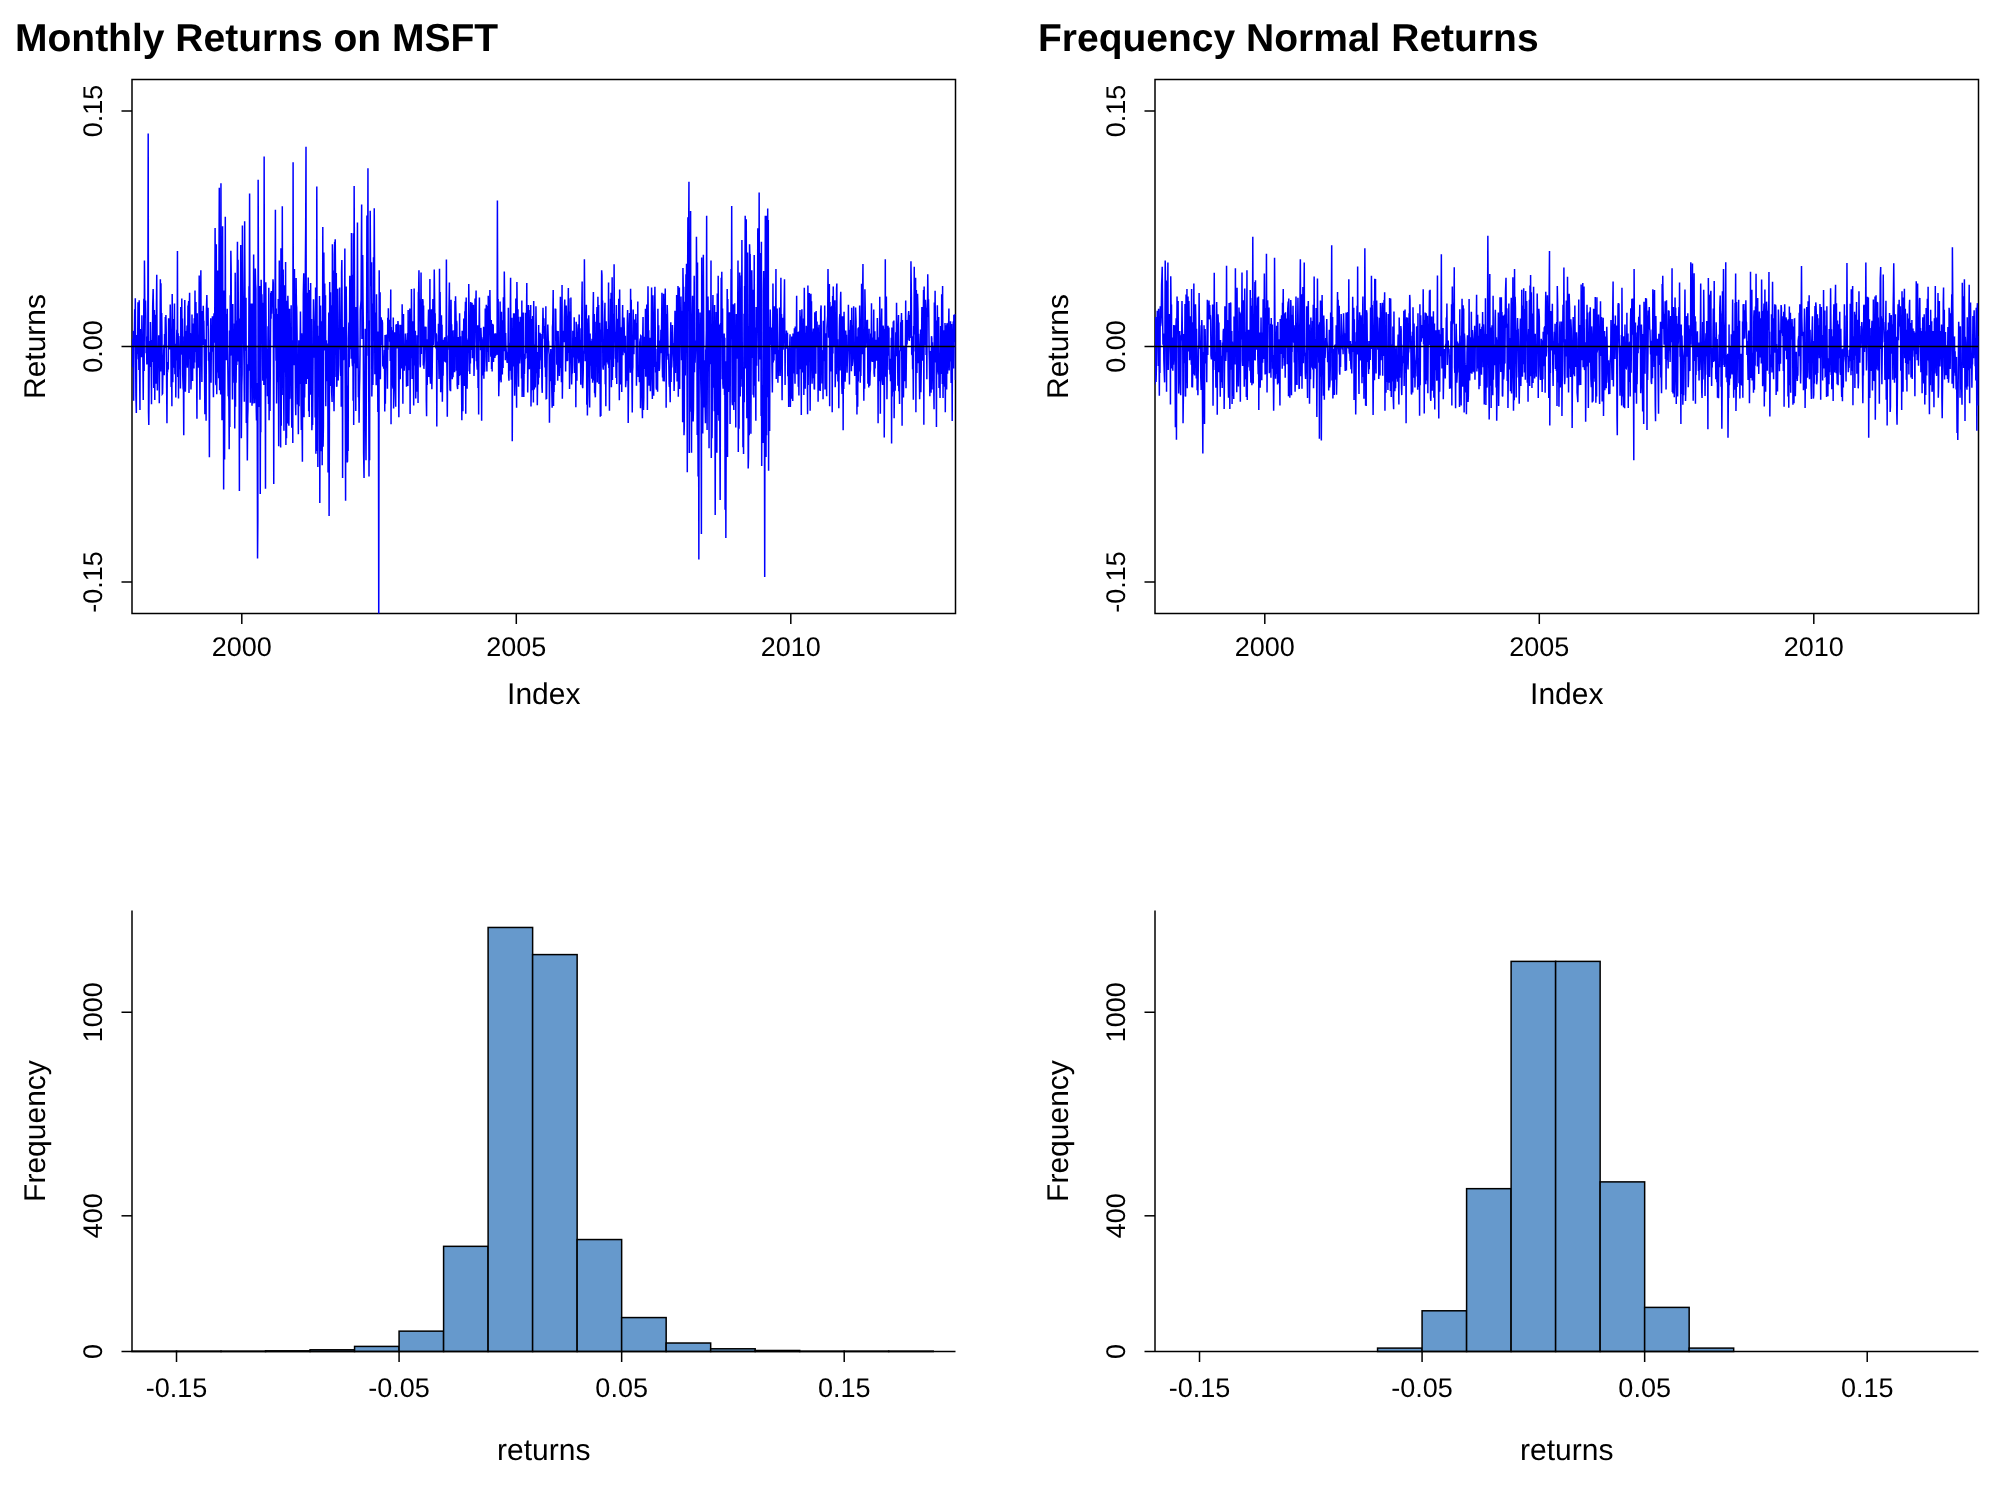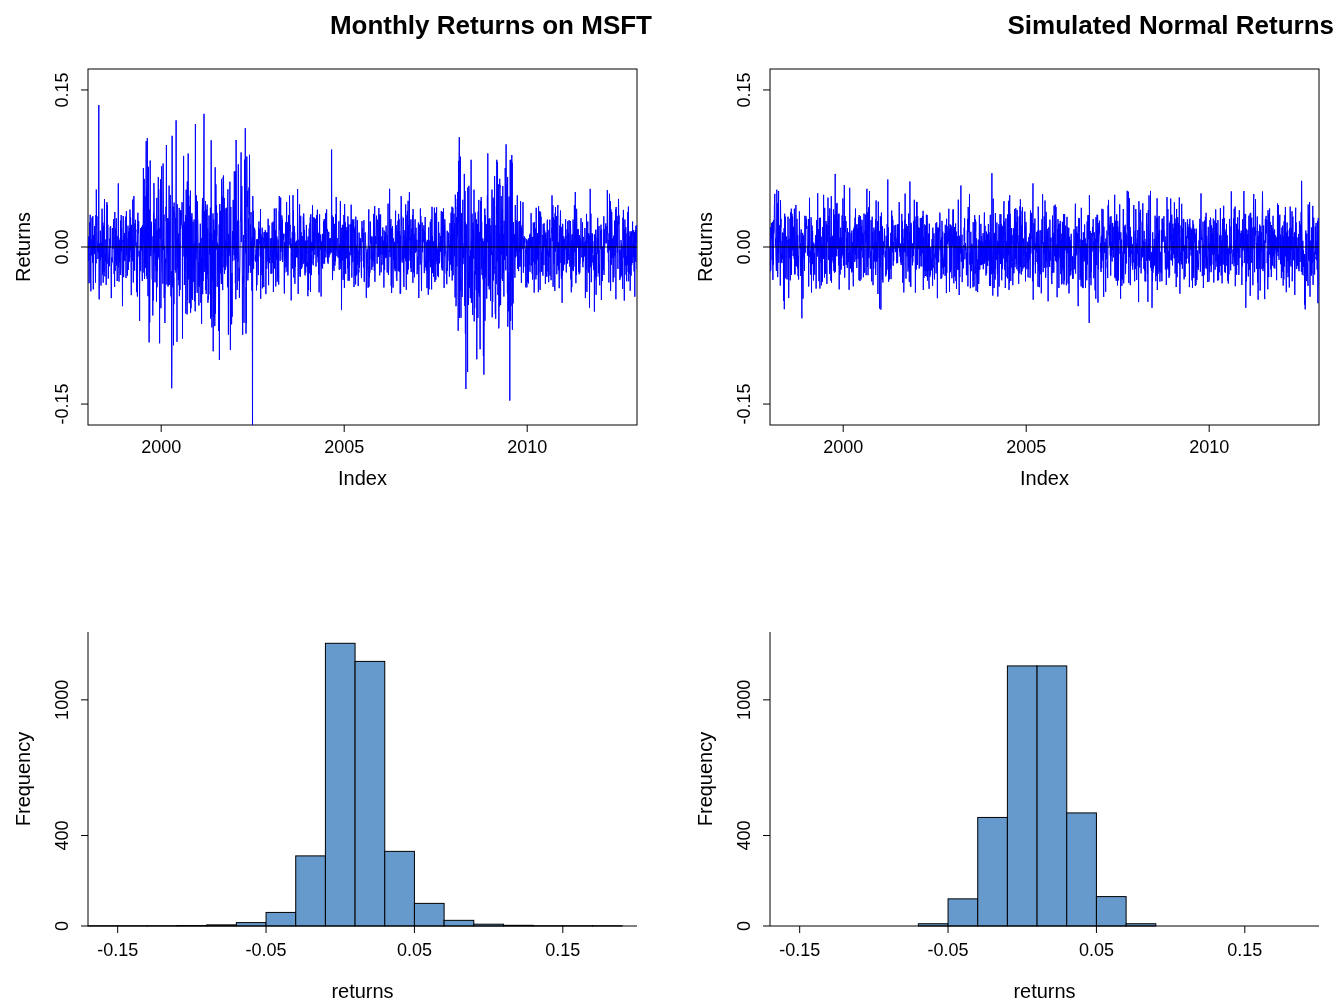--- a/index.html
+++ b/index.html
@@ -16,24 +16,24 @@
     grid-template-columns: 1fr 1fr;
     grid-template-rows: 1fr 1fr;
     width: 100%;
     height: 100%;
     gap: 20px 40px;
   }
   .panel {
     position: relative;
   }
   .title {
-    text-align: right;
+    text-align: left;
     font-weight: bold;
     font-size: 26px;
-    margin-bottom: 17px;
+    margin-bottom: 1px;
     height: 32px;
   }
   .plot-area {
     position: relative;
     width: 100%;
     height: calc(100% - 40px);
   }
   svg { display: block; }
   .axis-label { font-size: 20px; }
   .tick-label { font-size: 18px; }
@@ -71,21 +71,21 @@
           <text x="58" y="188" text-anchor="middle" class="tick-label" transform="rotate(-90 58 188)">0.00</text>
           <line x1="71" x2="78" y1="30.941176470588232" y2="30.941176470588232" stroke="#000"></line>
           <text x="58" y="30.941176470588232" text-anchor="middle" class="tick-label" transform="rotate(-90 58 30.941176470588232)">0.15</text>
           <text x="352.5" y="426" text-anchor="middle" class="axis-label">Index</text>
           <text x="0" y="0" text-anchor="middle" class="axis-label" transform="translate(20 188) rotate(-90)">Returns</text>
         </svg>
       </div>
   </div>
 
   <div class="panel">
-    <div class="title">Simulated Normal Returns</div>
+    <div class="title">Frequency Normal Returns</div>
     <div class="plot-area">
         <svg id="svg1" width="642" height="444">
           <rect x="78" y="10" width="549" height="356" fill="none" stroke="#000" stroke-width="1"></rect>
           <defs>
             <clipPath id="clipsvg1">
               <rect x="78" y="10" width="549" height="356"></rect>
             </clipPath>
           </defs>
           <g clip-path="url(#clipsvg1)">
             <path d="M78.0 213.3L78.2 206.8L78.4 168.3L78.7 211.6L78.9 203.5L79.1 177.1L79.3 179.2L79.5 164.2L79.8 177.6L80.0 184.4L80.2 201.0L80.4 162.9L80.6 179.0L80.9 220.9L81.1 185.5L81.3 205.7L81.5 161.2L81.7 174.5L82.0 171.9L82.2 165.1L82.4 146.7L82.6 142.1L82.8 134.9L83.1 167.8L83.3 186.8L83.5 183.6L83.7 179.4L83.9 197.2L84.2 206.1L84.4 211.9L84.6 188.8L84.8 130.7L85.0 143.8L85.2 183.5L85.5 144.0L85.7 218.1L85.9 173.0L86.1 145.1L86.3 194.9L86.6 132.0L86.8 203.6L87.0 193.7L87.2 187.2L87.4 184.5L87.7 166.3L87.9 175.4L88.1 173.3L88.3 226.6L88.5 141.1L88.8 168.7L89.0 160.0L89.2 202.0L89.4 202.5L89.6 194.8L89.9 204.1L90.1 182.0L90.3 200.2L90.5 173.7L90.7 186.2L91.0 173.8L91.2 195.1L91.4 199.1L91.6 241.9L91.8 184.0L92.1 169.2L92.3 250.2L92.5 182.4L92.7 154.7L92.9 174.1L93.2 170.2L93.4 157.7L93.6 190.4L93.8 219.4L94.0 210.0L94.3 180.1L94.5 177.6L94.7 187.7L94.9 208.8L95.1 220.5L95.4 185.0L95.6 180.6L95.8 179.9L96.0 157.7L96.2 175.6L96.5 184.9L96.7 239.1L96.9 223.1L97.1 179.7L97.3 191.2L97.6 189.9L97.8 199.2L98.0 159.6L98.2 220.9L98.4 221.3L98.7 153.3L98.9 212.3L99.1 209.6L99.3 149.7L99.5 215.9L99.7 170.4L100.0 154.7L100.2 179.7L100.4 191.3L100.6 157.6L100.8 172.3L101.1 197.1L101.3 188.3L101.5 167.9L101.7 175.4L101.9 171.9L102.2 200.1L102.4 149.7L102.6 215.2L102.8 171.8L103.0 215.4L103.3 182.4L103.5 206.5L103.7 191.1L103.9 146.0L104.1 181.0L104.4 207.3L104.6 184.4L104.8 172.3L105.0 159.8L105.2 169.0L105.5 209.4L105.7 176.1L105.9 190.3L106.1 217.1L106.3 196.7L106.6 220.5L106.8 205.3L107.0 189.7L107.2 187.1L107.4 152.4L107.7 182.8L107.9 173.8L108.1 189.6L108.3 184.2L108.5 208.6L108.8 217.0L109.0 188.2L109.2 170.4L109.4 176.3L109.6 219.8L109.9 259.3L110.1 191.6L110.3 217.3L110.5 220.3L110.7 173.9L111.0 239.6L111.2 177.1L111.4 176.4L111.6 187.3L111.8 198.1L112.1 199.2L112.3 187.7L112.5 211.9L112.7 182.7L112.9 156.8L113.2 193.7L113.4 164.6L113.6 166.7L113.8 162.9L114.0 157.3L114.2 169.9L114.5 160.4L114.7 170.0L114.9 167.0L115.1 170.2L115.3 194.1L115.6 196.6L115.8 186.7L116.0 194.4L116.2 183.3L116.4 160.0L116.7 227.5L116.9 183.9L117.1 170.9L117.3 188.3L117.5 138.8L117.8 197.7L118.0 191.6L118.2 203.7L118.4 192.8L118.6 215.5L118.9 178.4L119.1 158.3L119.3 171.5L119.5 233.5L119.7 188.7L120.0 166.5L120.2 172.0L120.4 205.2L120.6 172.0L120.8 195.4L121.1 199.2L121.3 204.7L121.5 221.5L121.7 183.6L121.9 209.6L122.2 211.8L122.4 194.1L122.6 195.1L122.8 215.7L123.0 185.3L123.3 189.1L123.5 178.1L123.7 176.2L123.9 180.3L124.1 229.6L124.4 197.8L124.6 161.2L124.8 188.5L125.0 174.6L125.2 197.6L125.5 188.8L125.7 134.2L125.9 189.2L126.1 191.8L126.3 170.3L126.6 190.2L126.8 210.4L127.0 222.1L127.2 192.5L127.4 159.0L127.6 184.3L127.9 229.6L128.1 196.5L128.3 158.6L128.5 159.2L128.7 192.9L129.0 203.5L129.2 177.7L129.4 226.3L129.6 184.7L129.8 209.3L130.1 220.9L130.3 186.1L130.5 223.0L130.7 168.0L130.9 177.6L131.2 181.4L131.4 200.0L131.6 135.8L131.8 178.3L132.0 170.6L132.3 159.7L132.5 218.5L132.7 148.9L132.9 185.0L133.1 201.6L133.4 205.2L133.6 214.6L133.8 188.4L134.0 162.0L134.2 198.3L134.5 164.9L134.7 204.9L134.9 224.9L135.1 165.9L135.3 183.2L135.6 182.4L135.8 174.1L136.0 138.6L136.2 197.1L136.4 200.9L136.7 196.1L136.9 157.2L137.1 162.6L137.3 185.4L137.5 214.8L137.8 149.4L138.0 172.5L138.2 201.9L138.4 209.8L138.6 178.1L138.9 221.7L139.1 184.5L139.3 137.2L139.5 223.6L139.7 187.6L140.0 201.8L140.2 195.1L140.4 176.8L140.6 197.6L140.8 177.6L141.1 190.7L141.3 204.1L141.5 150.4L141.7 202.5L141.9 212.1L142.1 175.4L142.4 160.9L142.6 213.8L142.8 155.6L143.0 178.6L143.2 114.9L143.5 212.6L143.7 171.2L143.9 197.0L144.1 182.6L144.3 173.8L144.6 145.0L144.8 197.3L145.0 143.9L145.2 170.5L145.4 160.9L145.7 190.0L145.9 189.4L146.1 169.0L146.3 155.4L146.5 193.9L146.8 206.5L147.0 154.6L147.2 230.4L147.4 187.7L147.6 182.6L147.9 178.7L148.1 215.5L148.3 204.9L148.5 184.8L148.7 168.7L149.0 204.2L149.2 210.5L149.4 178.6L149.6 197.5L149.8 198.8L150.1 156.5L150.3 196.3L150.5 192.8L150.7 185.0L150.9 139.4L151.2 182.3L151.4 206.6L151.6 205.4L151.8 162.3L152.0 206.3L152.3 126.1L152.5 180.6L152.7 218.7L152.9 184.8L153.1 157.1L153.4 171.8L153.6 169.6L153.8 173.3L154.0 162.0L154.2 205.8L154.5 200.8L154.7 178.8L154.9 188.0L155.1 172.9L155.3 208.9L155.5 169.0L155.8 192.0L156.0 181.7L156.2 173.3L156.4 202.9L156.6 193.7L156.9 209.9L157.1 230.8L157.3 212.2L157.5 189.2L157.7 128.8L158.0 177.6L158.2 195.8L158.4 209.5L158.6 196.1L158.8 190.4L159.1 174.2L159.3 206.3L159.5 203.6L159.7 213.4L159.9 171.6L160.2 212.5L160.4 196.9L160.6 196.6L160.8 183.1L161.0 204.5L161.3 227.3L161.5 169.7L161.7 192.9L161.9 189.9L162.1 173.5L162.4 167.2L162.6 178.7L162.8 202.9L163.0 158.8L163.2 171.2L163.5 149.6L163.7 195.6L163.9 187.1L164.1 200.8L164.3 169.9L164.6 165.9L164.8 208.9L165.0 165.1L165.2 188.9L165.4 173.1L165.7 183.5L165.9 169.3L166.1 199.9L166.3 175.9L166.5 162.9L166.8 158.0L167.0 221.2L167.2 156.0L167.4 167.2L167.6 190.1L167.9 222.1L168.1 192.2L168.3 205.4L168.5 157.0L168.7 162.0L169.0 220.5L169.2 188.3L169.4 191.7L169.6 166.9L169.8 181.5L170.0 160.8L170.3 182.5L170.5 185.4L170.7 173.9L170.9 198.7L171.1 175.6L171.4 218.2L171.6 198.8L171.8 168.1L172.0 154.6L172.2 213.4L172.5 208.6L172.7 213.7L172.9 172.2L173.1 174.7L173.3 155.5L173.6 184.4L173.8 189.7L174.0 215.8L174.2 216.2L174.4 186.5L174.7 153.0L174.9 129.8L175.1 172.9L175.3 207.8L175.5 169.2L175.8 153.2L176.0 216.2L176.2 186.9L176.4 197.2L176.6 148.4L176.9 199.1L177.1 166.1L177.3 159.5L177.5 132.0L177.7 191.4L178.0 194.6L178.2 206.3L178.4 209.7L178.6 192.6L178.8 196.9L179.1 161.2L179.3 197.3L179.5 208.2L179.7 222.4L179.9 168.6L180.2 157.7L180.4 187.4L180.6 190.2L180.8 173.3L181.0 226.2L181.3 199.6L181.5 194.8L181.7 209.9L181.9 168.6L182.1 194.9L182.4 183.9L182.6 197.6L182.8 202.2L183.0 171.0L183.2 203.3L183.5 160.1L183.7 215.9L183.9 203.2L184.1 141.4L184.3 202.4L184.5 197.1L184.8 183.1L185.0 187.8L185.2 202.8L185.4 162.3L185.6 176.9L185.9 235.0L186.1 203.2L186.3 142.6L186.5 170.4L186.7 182.7L187.0 186.8L187.2 198.9L187.4 173.3L187.6 249.5L187.8 171.9L188.1 208.2L188.3 157.4L188.5 159.0L188.7 170.8L188.9 250.6L189.2 192.8L189.4 153.6L189.6 173.8L189.8 195.2L190.0 194.8L190.3 220.8L190.5 167.3L190.7 175.2L190.9 223.5L191.1 187.2L191.4 195.7L191.6 189.8L191.8 182.3L192.0 188.6L192.2 186.9L192.5 169.7L192.7 184.4L192.9 187.6L193.1 198.5L193.3 192.1L193.6 196.4L193.8 217.4L194.0 191.0L194.2 176.8L194.4 215.3L194.7 210.8L194.9 200.2L195.1 165.3L195.3 168.2L195.5 188.4L195.8 120.5L196.0 210.6L196.2 171.6L196.4 168.4L196.6 222.7L196.9 193.9L197.1 204.8L197.3 189.5L197.5 220.3L197.7 193.3L197.9 187.3L198.2 187.2L198.4 186.8L198.6 210.1L198.8 173.8L199.0 220.1L199.3 206.1L199.5 164.0L199.7 151.6L199.9 189.7L200.1 156.8L200.4 189.4L200.6 193.3L200.8 160.8L201.0 204.2L201.2 206.8L201.5 183.0L201.7 201.7L201.9 181.6L202.1 166.4L202.3 173.5L202.6 182.6L202.8 188.4L203.0 189.9L203.2 186.7L203.4 193.1L203.7 165.9L203.9 175.1L204.1 180.4L204.3 184.8L204.5 188.1L204.8 204.3L205.0 179.1L205.2 192.1L205.4 165.4L205.6 204.0L205.9 167.7L206.1 185.6L206.3 167.3L206.5 165.1L206.7 188.7L207.0 189.3L207.2 143.1L207.4 190.9L207.6 192.8L207.8 190.5L208.1 197.6L208.3 184.4L208.5 199.4L208.7 203.2L208.9 186.2L209.2 206.0L209.4 190.2L209.6 185.7L209.8 154.9L210.0 191.6L210.3 186.1L210.5 162.2L210.7 223.7L210.9 169.8L211.1 192.1L211.4 193.6L211.6 184.7L211.8 233.4L212.0 216.7L212.2 178.5L212.4 191.1L212.7 160.8L212.9 193.3L213.1 134.6L213.3 193.0L213.5 170.4L213.8 202.0L214.0 219.6L214.2 176.9L214.4 165.1L214.6 173.7L214.9 183.3L215.1 197.3L215.3 167.1L215.5 188.6L215.7 190.5L216.0 212.5L216.2 169.9L216.4 168.2L216.6 154.6L216.8 208.4L217.1 181.1L217.3 222.8L217.5 173.2L217.7 177.9L217.9 122.5L218.2 178.4L218.4 227.4L218.6 165.6L218.8 227.7L219.0 163.8L219.3 166.0L219.5 184.1L219.7 191.3L219.9 198.3L220.1 197.4L220.4 206.3L220.6 184.4L220.8 203.1L221.0 186.8L221.2 193.6L221.5 197.0L221.7 162.0L221.9 187.6L222.1 189.6L222.3 140.8L222.6 185.1L222.8 160.3L223.0 191.5L223.2 201.2L223.4 233.6L223.7 197.0L223.9 174.7L224.1 157.5L224.3 210.5L224.5 142.9L224.8 187.8L225.0 143.0L225.2 197.0L225.4 206.0L225.6 158.4L225.8 157.4L226.1 188.8L226.3 168.1L226.5 190.1L226.7 189.3L226.9 180.8L227.2 209.6L227.4 178.9L227.6 168.9L227.8 178.3L228.0 207.3L228.3 159.0L228.5 186.5L228.7 197.2L228.9 181.9L229.1 185.3L229.4 162.1L229.6 158.8L229.8 207.5L230.0 163.9L230.2 194.4L230.5 170.8L230.7 157.0L230.9 164.6L231.1 151.8L231.3 230.9L231.6 177.9L231.8 210.2L232.0 218.8L232.2 165.2L232.4 189.8L232.7 211.6L232.9 196.8L233.1 200.6L233.3 217.0L233.5 166.4L233.8 189.7L234.0 178.3L234.2 212.2L234.4 155.7L234.6 180.0L234.9 217.7L235.1 156.0L235.3 176.0L235.5 221.6L235.7 186.6L236.0 199.7L236.2 195.7L236.4 211.4L236.6 174.6L236.8 221.8L237.1 229.8L237.3 164.7L237.5 199.0L237.7 188.2L237.9 217.9L238.2 193.3L238.4 215.9L238.6 193.1L238.8 188.2L239.0 209.5L239.3 199.6L239.5 205.9L239.7 211.4L239.9 189.7L240.1 180.0L240.3 204.5L240.6 226.7L240.8 168.7L241.0 207.8L241.2 208.8L241.4 186.8L241.7 189.5L241.9 174.3L242.1 176.7L242.3 215.3L242.5 220.4L242.8 201.4L243.0 194.5L243.2 199.2L243.4 186.8L243.6 194.6L243.9 164.2L244.1 214.3L244.3 194.7L244.5 195.7L244.7 163.3L245.0 205.7L245.2 197.2L245.4 239.2L245.6 175.9L245.8 168.5L246.1 190.1L246.3 168.8L246.5 199.4L246.7 203.3L246.9 192.8L247.2 191.1L247.4 165.8L247.6 172.4L247.8 153.6L248.0 157.1L248.3 189.5L248.5 180.8L248.7 198.7L248.9 219.2L249.1 220.0L249.4 206.0L249.6 178.2L249.8 218.7L250.0 161.9L250.2 181.1L250.5 208.8L250.7 172.6L250.9 192.9L251.1 197.0L251.3 215.3L251.6 199.6L251.8 199.4L252.0 198.2L252.2 198.5L252.4 174.6L252.7 208.0L252.9 174.4L253.1 216.8L253.3 165.8L253.5 202.3L253.8 215.0L254.0 210.9L254.2 196.0L254.4 234.1L254.6 159.8L254.8 213.9L255.1 167.1L255.3 176.7L255.5 184.8L255.7 178.8L255.9 178.9L256.2 173.7L256.4 182.4L256.6 179.4L256.8 149.8L257.0 186.5L257.3 171.4L257.5 232.7L257.7 170.4L257.9 179.6L258.1 165.4L258.4 209.6L258.6 213.2L258.8 165.9L259.0 178.5L259.2 210.6L259.5 204.7L259.7 167.5L259.9 219.2L260.1 189.7L260.3 177.3L260.6 187.0L260.8 167.2L261.0 150.7L261.2 182.9L261.4 150.2L261.7 222.4L261.9 224.3L262.1 210.2L262.3 171.6L262.5 168.0L262.8 217.5L263.0 189.0L263.2 176.8L263.4 188.9L263.6 164.5L263.9 222.1L264.1 202.2L264.3 172.6L264.5 230.0L264.7 190.4L265.0 203.8L265.2 177.1L265.4 192.2L265.6 190.1L265.8 210.8L266.1 187.4L266.3 140.7L266.5 210.6L266.7 188.5L266.9 203.3L267.2 236.0L267.4 176.8L267.6 184.8L267.8 218.1L268.0 179.8L268.2 187.8L268.5 194.5L268.7 174.1L268.9 126.5L269.1 187.5L269.3 202.7L269.6 187.1L269.8 196.8L270.0 175.7L270.2 223.1L270.4 210.2L270.7 193.4L270.9 189.7L271.1 201.7L271.3 199.7L271.5 209.3L271.8 186.2L272.0 188.7L272.2 168.6L272.4 181.9L272.6 159.3L272.9 200.3L273.1 189.1L273.3 189.8L273.5 184.0L273.7 191.1L274.0 189.5L274.2 197.2L274.4 216.2L274.6 214.7L274.8 193.8L275.1 215.9L275.3 171.2L275.5 214.3L275.7 159.9L275.9 227.4L276.2 148.0L276.4 173.0L276.6 172.0L276.8 158.9L277.0 162.4L277.3 164.6L277.5 135.2L277.7 202.0L277.9 205.6L278.1 194.4L278.4 229.2L278.6 191.2L278.8 172.8L279.0 183.7L279.2 212.2L279.5 205.6L279.7 184.7L279.9 195.6L280.1 185.8L280.3 191.6L280.6 205.3L280.8 197.2L281.0 228.3L281.2 163.1L281.4 221.9L281.7 206.9L281.9 211.5L282.1 227.4L282.3 181.1L282.5 180.9L282.7 156.2L283.0 203.7L283.2 214.8L283.4 160.5L283.6 172.2L283.8 162.7L284.1 232.0L284.3 179.3L284.5 183.4L284.7 199.6L284.9 204.8L285.2 218.7L285.4 200.4L285.6 233.1L285.8 214.9L286.0 192.3L286.3 180.5L286.5 206.6L286.7 225.0L286.9 221.1L287.1 206.5L287.4 156.3L287.6 203.7L287.8 210.7L288.0 196.4L288.2 181.8L288.5 184.2L288.7 205.9L288.9 164.9L289.1 189.1L289.3 206.2L289.6 177.0L289.8 179.3L290.0 182.7L290.2 204.9L290.4 188.2L290.7 182.6L290.9 205.4L291.1 174.1L291.3 210.2L291.5 187.0L291.8 184.8L292.0 187.7L292.2 174.2L292.4 153.5L292.6 204.7L292.9 168.7L293.1 166.9L293.3 202.6L293.5 192.5L293.7 180.9L294.0 216.5L294.2 191.1L294.4 172.6L294.6 214.3L294.8 187.5L295.1 198.5L295.3 176.4L295.5 197.3L295.7 206.8L295.9 174.8L296.2 189.3L296.4 165.0L296.6 183.3L296.8 201.8L297.0 173.1L297.2 180.4L297.5 226.7L297.7 189.4L297.9 181.3L298.1 205.7L298.3 155.8L298.6 227.0L298.8 179.6L299.0 183.9L299.2 215.3L299.4 214.6L299.7 162.9L299.9 114.2L300.1 153.4L300.3 196.9L300.5 200.2L300.8 236.6L301.0 190.5L301.2 139.7L301.4 214.2L301.6 210.7L301.9 175.4L302.1 229.0L302.3 176.9L302.5 181.1L302.7 173.9L303.0 207.7L303.2 220.5L303.4 154.1L303.6 210.1L303.8 201.3L304.1 192.7L304.3 186.7L304.5 200.5L304.7 170.8L304.9 163.5L305.2 195.2L305.4 215.3L305.6 181.8L305.8 237.5L306.0 219.5L306.3 183.3L306.5 194.8L306.7 187.3L306.9 165.3L307.1 227.6L307.4 203.2L307.6 168.7L307.8 199.5L308.0 155.2L308.2 179.9L308.5 205.0L308.7 190.0L308.9 155.2L309.1 184.3L309.3 165.0L309.6 220.9L309.8 221.3L310.0 200.9L310.2 167.3L310.4 209.9L310.6 207.1L310.9 195.5L311.1 166.6L311.3 199.3L311.5 166.5L311.7 150.7L312.0 142.2L312.2 175.5L312.4 162.5L312.6 163.2L312.8 211.0L313.1 172.9L313.3 229.0L313.5 209.9L313.7 181.0L313.9 159.4L314.2 203.3L314.4 183.8L314.6 192.6L314.8 182.3L315.0 217.9L315.3 176.7L315.5 155.5L315.7 219.4L315.9 207.1L316.1 158.1L316.4 196.2L316.6 141.8L316.8 194.0L317.0 230.9L317.2 208.1L317.5 223.8L317.7 136.3L317.9 188.2L318.1 154.8L318.3 162.0L318.6 201.9L318.8 222.0L319.0 177.0L319.2 208.6L319.4 182.8L319.7 169.0L319.9 185.0L320.1 176.1L320.3 186.9L320.5 203.6L320.8 226.2L321.0 214.3L321.2 211.3L321.4 177.3L321.6 169.4L321.9 214.3L322.1 199.6L322.3 182.7L322.5 150.2L322.7 202.2L323.0 208.1L323.2 160.7L323.4 196.0L323.6 199.8L323.8 149.2L324.1 188.3L324.3 205.4L324.5 177.0L324.7 163.0L324.9 210.2L325.1 151.0L325.4 184.0L325.6 179.9L325.8 157.6L326.0 185.0L326.2 212.2L326.5 183.3L326.7 224.8L326.9 182.8L327.1 176.3L327.3 204.4L327.6 156.8L327.8 214.3L328.0 147.3L328.2 185.4L328.4 140.4L328.7 207.9L328.9 151.8L329.1 187.5L329.3 215.6L329.5 173.5L329.8 166.0L330.0 212.3L330.2 193.9L330.4 148.2L330.6 183.1L330.9 181.5L331.1 209.4L331.3 196.8L331.5 179.5L331.7 196.9L332.0 190.9L332.2 208.2L332.4 191.4L332.6 186.1L332.8 152.6L333.1 174.7L333.3 167.2L333.5 222.3L333.7 174.7L333.9 162.9L334.2 168.3L334.4 191.6L334.6 201.2L334.8 208.0L335.0 210.3L335.3 192.7L335.5 182.8L335.7 203.8L335.9 198.6L336.1 218.4L336.4 183.9L336.6 209.9L336.8 178.1L337.0 201.1L337.2 189.2L337.5 175.1L337.7 198.6L337.9 174.3L338.1 218.9L338.3 167.6L338.5 151.5L338.8 194.6L339.0 190.8L339.2 170.1L339.4 173.2L339.6 153.9L339.9 179.9L340.1 178.6L340.3 176.2L340.5 222.4L340.7 159.7L341.0 124.4L341.2 240.7L341.4 191.5L341.6 205.7L341.8 164.4L342.1 168.2L342.3 190.7L342.5 181.6L342.7 179.8L342.9 159.5L343.2 200.5L343.4 214.4L343.6 192.3L343.8 184.4L344.0 188.7L344.3 178.1L344.5 193.4L344.7 172.9L344.9 203.0L345.1 201.8L345.4 195.7L345.6 204.4L345.8 171.7L346.0 227.7L346.2 147.6L346.5 163.3L346.7 211.9L346.9 207.2L347.1 185.9L347.3 228.2L347.6 194.3L347.8 175.4L348.0 171.3L348.2 215.3L348.4 206.4L348.7 208.5L348.9 190.8L349.1 171.3L349.3 234.3L349.5 208.5L349.8 180.8L350.0 160.2L350.2 185.2L350.4 181.0L350.6 135.3L350.9 207.1L351.1 213.2L351.3 209.4L351.5 184.0L351.7 183.2L352.0 194.7L352.2 157.4L352.4 180.1L352.6 176.5L352.8 208.9L353.0 141.5L353.3 183.9L353.5 182.8L353.7 218.7L353.9 187.4L354.1 152.8L354.4 162.9L354.6 202.7L354.8 173.2L355.0 208.3L355.2 169.8L355.5 175.6L355.7 192.8L355.9 193.9L356.1 242.3L356.3 205.5L356.6 184.7L356.8 168.3L357.0 198.4L357.2 206.6L357.4 192.4L357.7 207.9L357.9 160.6L358.1 182.3L358.3 201.6L358.5 178.8L358.8 182.2L359.0 178.6L359.2 183.4L359.4 218.7L359.6 221.2L359.9 225.1L360.1 209.9L360.3 183.3L360.5 156.6L360.7 213.8L361.0 203.6L361.2 173.7L361.4 190.7L361.6 176.4L361.8 213.6L362.1 146.7L362.3 170.8L362.5 174.9L362.7 197.2L362.9 176.7L363.2 145.7L363.4 201.8L363.6 187.1L363.8 195.7L364.0 148.0L364.3 203.1L364.5 203.3L364.7 198.3L364.9 185.2L365.1 238.2L365.4 199.2L365.6 169.9L365.8 197.7L366.0 160.1L366.2 201.4L366.5 165.4L366.7 186.5L366.9 229.0L367.1 186.4L367.3 181.0L367.5 188.9L367.8 164.7L368.0 198.8L368.2 161.9L368.4 187.6L368.6 209.7L368.9 215.2L369.1 174.6L369.3 179.4L369.5 225.3L369.7 181.2L370.0 224.7L370.2 201.1L370.4 162.8L370.6 209.1L370.8 208.7L371.1 163.1L371.3 211.5L371.5 155.0L371.7 185.3L371.9 225.5L372.2 206.3L372.4 221.4L372.6 155.1L372.8 192.0L373.0 174.2L373.3 185.3L373.5 190.6L373.7 166.7L373.9 184.0L374.1 195.7L374.4 226.3L374.6 191.5L374.8 174.7L375.0 157.9L375.2 194.3L375.5 173.5L375.7 168.3L375.9 194.0L376.1 224.6L376.3 194.5L376.6 176.1L376.8 168.8L377.0 234.4L377.2 213.4L377.4 182.7L377.7 177.7L377.9 217.2L378.1 181.3L378.3 200.7L378.5 183.3L378.8 215.8L379.0 185.3L379.2 174.8L379.4 184.8L379.6 197.6L379.9 207.4L380.1 212.1L380.3 197.1L380.5 219.9L380.7 200.8L380.9 199.2L381.2 219.6L381.4 197.7L381.6 196.2L381.8 193.2L382.0 170.4L382.3 194.2L382.5 201.3L382.7 210.3L382.9 196.5L383.1 168.4L383.4 144.7L383.6 214.6L383.8 193.2L384.0 177.0L384.2 189.8L384.5 172.8L384.7 196.3L384.9 167.3L385.1 186.8L385.3 185.9L385.6 174.0L385.8 195.5L386.0 234.5L386.2 247.2L386.4 195.0L386.7 160.7L386.9 159.0L387.1 172.9L387.3 159.4L387.5 184.9L387.8 194.0L388.0 220.8L388.2 188.3L388.4 196.5L388.6 218.5L388.9 180.3L389.1 227.4L389.3 148.8L389.5 181.2L389.7 221.3L390.0 181.4L390.2 218.8L390.4 228.5L390.6 181.1L390.8 205.4L391.1 229.1L391.3 173.3L391.5 186.3L391.7 197.9L391.9 202.1L392.2 202.5L392.4 200.6L392.6 165.5L392.8 200.5L393.0 188.4L393.3 179.4L393.5 229.0L393.7 185.1L393.9 211.7L394.1 199.6L394.4 191.5L394.6 184.6L394.8 221.3L395.0 172.1L395.2 162.5L395.4 205.5L395.7 178.1L395.9 156.2L396.1 175.0L396.3 180.2L396.5 156.0L396.8 162.2L397.0 219.8L397.2 263.9L397.4 136.3L397.6 176.4L397.9 179.8L398.1 218.8L398.3 172.0L398.5 194.4L398.7 178.7L399.0 226.2L399.2 184.7L399.4 213.1L399.6 197.4L399.8 174.0L400.1 192.5L400.3 175.2L400.5 168.1L400.7 170.5L400.9 176.4L401.2 160.1L401.4 189.9L401.6 183.0L401.8 219.2L402.0 214.4L402.3 173.3L402.5 180.0L402.7 209.0L402.9 210.2L403.1 231.3L403.4 179.7L403.6 181.9L403.8 239.7L404.0 158.2L404.2 189.2L404.5 170.9L404.7 206.1L404.9 178.3L405.1 155.7L405.3 183.7L405.6 156.0L405.8 165.2L406.0 243.6L406.2 167.3L406.4 210.3L406.7 187.1L406.9 164.0L407.1 166.1L407.3 174.0L407.5 161.7L407.8 176.3L408.0 177.4L408.2 187.0L408.4 193.3L408.6 184.2L408.8 211.5L409.1 213.0L409.3 194.4L409.5 176.6L409.7 209.1L409.9 149.8L410.2 163.2L410.4 171.0L410.6 186.8L410.8 201.6L411.0 150.4L411.3 199.8L411.5 227.2L411.7 237.9L411.9 167.7L412.1 182.3L412.4 192.8L412.6 184.4L412.8 194.1L413.0 182.9L413.2 187.3L413.5 217.8L413.7 232.8L413.9 179.5L414.1 189.4L414.3 192.4L414.6 200.3L414.8 180.6L415.0 171.5L415.2 208.6L415.4 202.6L415.7 219.1L415.9 196.0L416.1 146.3L416.3 171.5L416.5 140.9L416.8 164.1L417.0 176.3L417.2 172.5L417.4 186.9L417.6 166.1L417.9 173.9L418.1 157.9L418.3 196.4L418.5 164.7L418.7 216.6L419.0 157.2L419.2 173.6L419.4 197.2L419.6 183.3L419.8 188.9L420.1 202.6L420.3 163.9L420.5 190.8L420.7 164.2L420.9 180.9L421.2 188.1L421.4 198.4L421.6 183.4L421.8 167.7L422.0 177.7L422.3 185.2L422.5 176.2L422.7 135.8L422.9 218.4L423.1 162.6L423.3 219.3L423.6 161.6L423.8 196.6L424.0 190.3L424.2 221.8L424.4 212.2L424.7 155.3L424.9 189.8L425.1 162.1L425.3 189.9L425.5 226.4L425.8 167.6L426.0 200.7L426.2 172.8L426.4 221.4L426.6 188.2L426.9 184.6L427.1 169.2L427.3 161.6L427.5 180.7L427.7 145.4L428.0 194.8L428.2 188.6L428.4 207.6L428.6 239.7L428.8 173.3L429.1 219.7L429.3 180.6L429.5 190.2L429.7 195.7L429.9 226.9L430.2 204.6L430.4 220.5L430.6 195.1L430.8 191.6L431.0 186.2L431.3 150.0L431.5 178.7L431.7 224.4L431.9 215.2L432.1 167.8L432.4 169.4L432.6 194.8L432.8 167.7L433.0 190.3L433.2 165.8L433.5 215.2L433.7 209.0L433.9 173.8L434.1 195.2L434.3 201.1L434.6 204.4L434.8 176.1L435.0 186.7L435.2 131.8L435.4 168.1L435.7 170.5L435.9 164.7L436.1 188.3L436.3 132.7L436.5 182.4L436.8 224.1L437.0 174.9L437.2 161.0L437.4 139.2L437.6 197.7L437.8 183.1L438.1 167.9L438.3 226.2L438.5 171.3L438.7 207.0L438.9 185.8L439.2 186.1L439.4 187.7L439.6 177.8L439.8 194.9L440.0 191.1L440.3 204.3L440.5 185.4L440.7 210.6L440.9 192.2L441.1 203.6L441.4 187.8L441.6 174.3L441.8 146.0L442.0 185.2L442.2 198.4L442.5 218.4L442.7 222.3L442.9 205.4L443.1 171.7L443.3 210.0L443.6 190.5L443.8 150.1L444.0 169.1L444.2 192.5L444.4 184.7L444.7 221.0L444.9 198.2L445.1 185.9L445.3 179.2L445.5 194.5L445.8 171.0L446.0 190.6L446.2 206.8L446.4 194.3L446.6 243.1L446.9 142.3L447.1 172.3L447.3 205.1L447.5 168.4L447.7 208.4L448.0 153.5L448.2 162.8L448.4 153.5L448.6 150.8L448.8 193.4L449.1 214.4L449.3 189.1L449.5 202.0L449.7 189.6L449.9 189.1L450.2 162.7L450.4 198.3L450.6 192.7L450.8 144.3L451.0 197.6L451.2 181.8L451.5 191.2L451.7 193.7L451.9 209.9L452.1 171.9L452.3 181.8L452.6 211.8L452.8 183.0L453.0 222.2L453.2 213.7L453.4 203.5L453.7 222.5L453.9 199.4L454.1 180.0L454.3 201.9L454.5 162.3L454.8 154.0L455.0 164.6L455.2 166.4L455.4 214.9L455.6 186.3L455.9 242.8L456.1 214.1L456.3 151.1L456.5 200.3L456.7 179.6L457.0 136.4L457.2 170.0L457.4 177.4L457.6 201.7L457.8 195.2L458.1 183.8L458.3 178.6L458.5 131.9L458.7 208.6L458.9 199.7L459.2 193.7L459.4 211.9L459.6 204.3L459.8 192.9L460.0 248.8L460.3 214.0L460.5 222.3L460.7 173.3L460.9 213.8L461.1 205.3L461.4 203.7L461.6 209.4L461.8 188.1L462.0 204.8L462.2 179.8L462.5 202.8L462.7 206.7L462.9 178.3L463.1 156.7L463.3 186.9L463.6 199.2L463.8 222.2L464.0 196.6L464.2 177.5L464.4 216.8L464.7 159.0L464.9 170.3L465.1 139.3L465.3 231.0L465.5 217.9L465.7 158.4L466.0 215.0L466.2 200.3L466.4 174.4L466.6 181.5L466.8 183.7L467.1 156.9L467.3 212.5L467.5 171.7L467.7 170.9L467.9 222.6L468.2 199.6L468.4 197.1L468.6 192.9L468.8 204.2L469.0 213.6L469.3 197.3L469.5 214.3L469.7 171.4L469.9 222.2L470.1 159.8L470.4 183.1L470.6 159.7L470.8 179.4L471.0 163.9L471.2 182.7L471.5 170.5L471.7 172.5L471.9 157.2L472.1 171.2L472.3 172.0L472.6 193.6L472.8 184.9L473.0 184.3L473.2 199.5L473.4 210.4L473.7 180.5L473.9 177.4L474.1 186.6L474.3 225.9L474.5 203.3L474.8 204.9L475.0 138.1L475.2 209.0L475.4 197.0L475.6 176.6L475.9 150.2L476.1 210.6L476.3 198.7L476.5 193.0L476.7 192.2L477.0 218.9L477.2 168.2L477.4 163.8L477.6 216.8L477.8 194.8L478.1 200.9L478.3 161.4L478.5 182.3L478.7 139.5L478.9 178.8L479.2 191.5L479.4 175.5L479.6 201.4L479.8 155.7L480.0 193.1L480.2 182.1L480.5 206.4L480.7 194.2L480.9 164.7L481.1 180.4L481.3 174.7L481.6 195.3L481.8 169.2L482.0 178.4L482.2 199.3L482.4 143.4L482.7 177.8L482.9 185.7L483.1 214.5L483.3 208.7L483.5 164.3L483.8 165.3L484.0 159.4L484.2 228.0L484.4 195.0L484.6 150.0L484.9 209.8L485.1 218.2L485.3 199.5L485.5 198.8L485.7 158.1L486.0 165.0L486.2 204.2L486.4 164.2L486.6 177.0L486.8 168.5L487.1 177.2L487.3 138.4L487.5 206.4L487.7 178.1L487.9 234.7L488.2 193.3L488.4 200.4L488.6 200.4L488.8 201.7L489.0 166.5L489.3 205.3L489.5 177.2L489.7 144.8L489.9 170.6L490.1 182.1L490.4 209.8L490.6 169.1L490.8 173.0L491.0 185.8L491.2 159.9L491.5 192.1L491.7 160.2L491.9 161.8L492.1 220.4L492.3 186.3L492.6 216.9L492.8 189.5L493.0 218.0L493.2 197.6L493.4 199.7L493.6 163.3L493.9 173.1L494.1 185.7L494.3 204.5L494.5 177.2L494.7 192.1L495.0 199.5L495.2 180.6L495.4 160.4L495.6 162.4L495.8 179.1L496.1 167.9L496.3 177.1L496.5 180.9L496.7 169.9L496.9 204.4L497.2 164.9L497.4 228.1L497.6 187.3L497.8 159.8L498.0 173.4L498.3 190.8L498.5 188.1L498.7 168.6L498.9 170.9L499.1 196.5L499.4 177.8L499.6 173.1L499.8 170.7L500.0 221.4L500.2 169.8L500.5 228.9L500.7 198.8L500.9 161.3L501.1 191.6L501.3 213.8L501.6 165.5L501.8 218.9L502.0 176.6L502.2 177.7L502.4 183.3L502.7 169.7L502.9 177.2L503.1 182.8L503.3 226.9L503.5 181.7L503.8 174.6L504.0 225.8L504.2 169.8L504.4 169.7L504.6 205.2L504.9 221.1L505.1 208.4L505.3 208.6L505.5 191.5L505.7 208.5L506.0 201.6L506.2 211.0L506.4 204.7L506.6 207.5L506.8 184.1L507.1 181.3L507.3 184.8L507.5 165.5L507.7 194.5L507.9 159.8L508.1 191.6L508.4 212.7L508.6 202.5L508.8 164.8L509.0 134.4L509.2 168.1L509.5 180.2L509.7 180.9L509.9 178.2L510.1 184.4L510.3 217.1L510.6 204.9L510.8 178.7L511.0 162.7L511.2 177.9L511.4 229.0L511.7 195.2L511.9 185.4L512.1 216.1L512.3 173.8L512.5 161.7L512.8 179.6L513.0 208.8L513.2 203.4L513.4 157.9L513.6 181.3L513.9 199.0L514.1 153.8L514.3 209.8L514.5 195.3L514.7 176.9L515.0 206.6L515.2 198.1L515.4 214.9L515.6 223.0L515.8 185.5L516.1 175.6L516.3 167.9L516.5 191.4L516.7 193.4L516.9 222.7L517.2 220.2L517.4 184.4L517.6 212.6L517.8 173.8L518.0 161.0L518.3 206.8L518.5 158.6L518.7 160.7L518.9 167.4L519.1 213.2L519.4 210.5L519.6 166.5L519.8 205.6L520.0 169.1L520.2 193.0L520.5 174.4L520.7 174.6L520.9 195.9L521.1 188.0L521.3 159.6L521.5 169.7L521.8 223.5L522.0 184.6L522.2 161.6L522.4 192.0L522.6 195.1L522.9 185.2L523.1 210.7L523.3 180.4L523.5 184.2L523.7 150.4L524.0 202.6L524.2 166.5L524.4 191.1L524.6 164.0L524.8 207.6L525.1 207.2L525.3 174.0L525.5 194.2L525.7 221.6L525.9 161.1L526.2 205.7L526.4 195.8L526.6 221.1L526.8 195.9L527.0 199.1L527.3 213.2L527.5 176.3L527.7 205.1L527.9 185.1L528.1 185.2L528.4 149.1L528.6 171.5L528.8 207.0L529.0 176.5L529.2 216.5L529.5 201.9L529.7 183.8L529.9 181.2L530.1 224.3L530.3 175.4L530.6 159.9L530.8 202.6L531.0 205.3L531.2 197.1L531.4 163.9L531.7 146.8L531.9 195.3L532.1 205.8L532.3 159.1L532.5 197.1L532.8 213.1L533.0 170.6L533.2 207.6L533.4 213.8L533.6 173.2L533.9 176.4L534.1 174.3L534.3 195.9L534.5 164.9L534.7 204.8L535.0 207.0L535.2 176.2L535.4 194.9L535.6 213.4L535.8 221.7L536.0 189.9L536.3 224.5L536.5 195.5L536.7 189.3L536.9 215.3L537.1 190.2L537.4 189.3L537.6 159.9L537.8 194.8L538.0 167.4L538.2 196.1L538.5 198.9L538.7 211.4L538.9 184.9L539.1 190.1L539.3 132.4L539.6 194.4L539.8 194.5L540.0 194.9L540.2 205.2L540.4 202.1L540.7 201.9L540.9 190.6L541.1 190.3L541.3 197.8L541.5 159.5L541.8 167.3L542.0 207.2L542.2 149.8L542.4 170.9L542.6 199.0L542.9 204.1L543.1 147.6L543.3 227.2L543.5 181.2L543.7 195.3L544.0 193.8L544.2 196.9L544.4 164.8L544.6 215.7L544.8 175.0L545.1 166.7L545.3 194.1L545.5 182.6L545.7 158.4L545.9 206.1L546.2 170.2L546.4 199.9L546.6 187.7L546.8 215.9L547.0 211.4L547.3 151.2L547.5 169.4L547.7 183.4L547.9 198.8L548.1 180.9L548.4 188.9L548.6 184.5L548.8 174.3L549.0 181.4L549.2 171.7L549.5 177.5L549.7 210.3L549.9 225.9L550.1 201.2L550.3 207.4L550.5 161.0L550.8 160.2L551.0 191.6L551.2 174.4L551.4 185.8L551.6 189.2L551.9 132.0L552.1 171.7L552.3 204.0L552.5 196.3L552.7 181.0L553.0 154.9L553.2 161.7L553.4 187.0L553.6 155.3L553.8 248.8L554.1 181.6L554.3 169.8L554.5 222.3L554.7 198.0L554.9 180.9L555.2 204.4L555.4 175.6L555.6 192.8L555.8 176.6L556.0 170.9L556.3 217.4L556.5 187.3L556.7 201.8L556.9 156.7L557.1 202.6L557.4 211.0L557.6 210.2L557.8 206.2L558.0 154.7L558.2 236.8L558.5 196.4L558.7 153.8L558.9 203.4L559.1 196.5L559.3 171.0L559.6 158.8L559.8 158.9L560.0 204.0L560.2 168.7L560.4 194.3L560.7 198.2L560.9 226.2L561.1 185.8L561.3 173.0L561.5 142.5L561.8 135.0L562.0 189.6L562.2 167.9L562.4 196.0L562.6 213.2L562.9 183.6L563.1 169.3L563.3 176.3L563.5 140.0L563.7 174.1L563.9 171.6L564.2 185.4L564.4 184.0L564.6 209.8L564.8 209.9L565.0 183.9L565.3 157.5L565.5 223.5L565.7 221.4L565.9 177.9L566.1 240.7L566.4 178.3L566.6 176.9L566.8 198.5L567.0 172.0L567.2 209.9L567.5 192.9L567.7 165.6L567.9 181.9L568.1 231.6L568.3 228.1L568.6 172.6L568.8 167.0L569.0 178.4L569.2 192.9L569.4 173.2L569.7 175.3L569.9 210.1L570.1 162.6L570.3 150.8L570.5 132.5L570.8 165.5L571.0 212.1L571.2 185.0L571.4 209.1L571.6 166.5L571.9 204.5L572.1 192.2L572.3 181.5L572.5 232.0L572.7 240.1L573.0 208.7L573.2 173.3L573.4 159.8L573.6 183.9L573.8 173.1L574.1 156.9L574.3 174.2L574.5 174.0L574.7 164.0L574.9 161.1L575.2 204.1L575.4 192.9L575.6 192.3L575.8 230.3L576.0 151.2L576.3 198.1L576.5 202.9L576.7 218.1L576.9 155.3L577.1 185.1L577.4 163.8L577.6 149.5L577.8 195.8L578.0 186.2L578.2 162.9L578.4 199.0L578.7 176.8L578.9 210.2L579.1 186.9L579.3 218.0L579.5 166.0L579.8 199.7L580.0 182.0L580.2 178.3L580.4 169.3L580.6 206.6L580.9 161.7L581.1 156.8L581.3 190.3L581.5 197.3L581.7 172.3L582.0 208.7L582.2 195.0L582.4 192.8L582.6 170.4L582.8 209.6L583.1 179.3L583.3 176.0L583.5 190.6L583.7 180.3L583.9 177.7L584.2 194.9L584.4 187.4L584.6 221.2L584.8 178.7L585.0 191.6L585.3 191.0L585.5 144.5L585.7 193.1L585.9 158.9L586.1 197.1L586.4 146.0L586.6 190.4L586.8 184.2L587.0 200.9L587.2 190.6L587.5 169.1L587.7 156.3L587.9 155.7L588.1 187.4L588.3 175.6L588.6 205.2L588.8 177.6L589.0 201.6L589.2 188.0L589.4 219.1L589.7 177.0L589.9 168.5L590.1 175.8L590.3 195.1L590.5 212.6L590.8 166.5L591.0 185.8L591.2 226.6L591.4 177.8L591.6 204.7L591.8 220.4L592.1 162.3L592.3 170.0L592.5 207.4L592.7 185.5L592.9 156.1L593.2 197.4L593.4 148.1L593.6 183.4L593.8 195.6L594.0 198.9L594.3 233.2L594.5 173.6L594.7 184.9L594.9 213.9L595.1 163.5L595.4 202.1L595.6 178.6L595.8 171.2L596.0 218.2L596.2 216.9L596.5 196.9L596.7 177.6L596.9 203.1L597.1 201.3L597.3 228.5L597.6 169.1L597.8 206.0L598.0 196.1L598.2 147.6L598.4 199.8L598.7 175.4L598.9 204.9L599.1 207.6L599.3 168.7L599.5 190.9L599.8 179.8L600.0 152.3L600.2 222.2L600.4 214.9L600.6 191.2L600.9 157.7L601.1 192.4L601.3 201.3L601.5 195.8L601.7 185.4L602.0 177.6L602.2 188.9L602.4 173.4L602.6 222.8L602.8 235.9L603.1 208.7L603.3 201.0L603.5 159.0L603.7 148.7L603.9 189.1L604.2 163.5L604.4 210.0L604.6 179.0L604.8 195.5L605.0 178.4L605.3 207.0L605.5 206.6L605.7 188.1L605.9 203.1L606.1 187.1L606.3 209.7L606.6 175.0L606.8 202.9L607.0 212.2L607.2 207.8L607.4 162.2L607.7 167.3L607.9 167.1L608.1 203.0L608.3 189.5L608.5 165.8L608.8 180.6L609.0 164.7L609.2 153.1L609.4 212.9L609.6 121.8L609.9 163.3L610.1 184.4L610.3 215.8L610.5 197.3L610.7 181.9L611.0 181.8L611.2 205.5L611.4 191.2L611.6 207.5L611.8 194.9L612.1 216.7L612.3 195.0L612.5 215.9L612.7 245.6L612.9 216.2L613.2 250.4L613.4 221.7L613.6 194.3L613.8 171.5L614.0 180.6L614.3 175.3L614.5 191.5L614.7 222.1L614.9 174.5L615.1 205.0L615.4 204.6L615.6 216.6L615.8 215.9L616.0 226.9L616.2 145.5L616.5 200.4L616.7 161.2L616.9 154.5L617.1 202.4L617.3 186.3L617.6 143.1L617.8 174.1L618.0 237.7L618.2 181.5L618.4 185.2L618.7 215.3L618.9 205.2L619.1 211.0L619.3 216.8L619.5 168.5L619.8 214.6L620.0 186.5L620.2 181.8L620.4 203.8L620.6 166.1L620.8 146.9L621.1 225.9L621.3 176.1L621.5 183.7L621.7 158.7L621.9 179.3L622.2 202.6L622.4 193.2L622.6 215.5L622.8 197.8L623.0 200.0L623.3 167.6L623.5 177.5L623.7 195.8L623.9 171.0L624.1 163.9L624.4 186.6L624.6 182.6L624.8 201.2L625.0 189.2L625.2 210.6L625.5 162.1L625.7 197.7L625.9 244.2L626.1 163.0L626.3 159.1L626.6 195.8L626.8 181.0L627.0 227.4" class="ts-line"></path>

